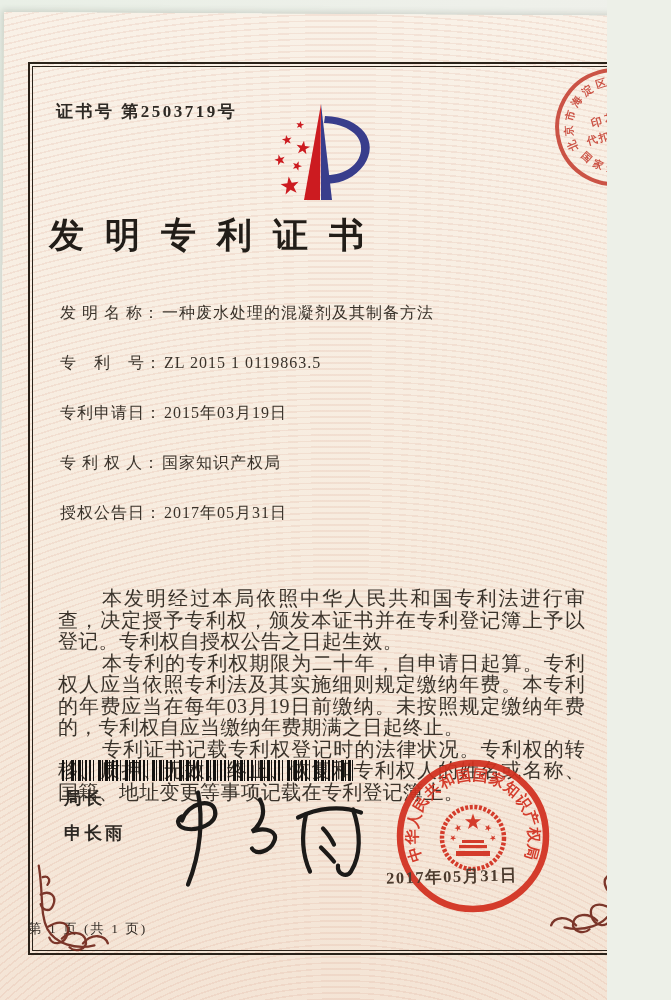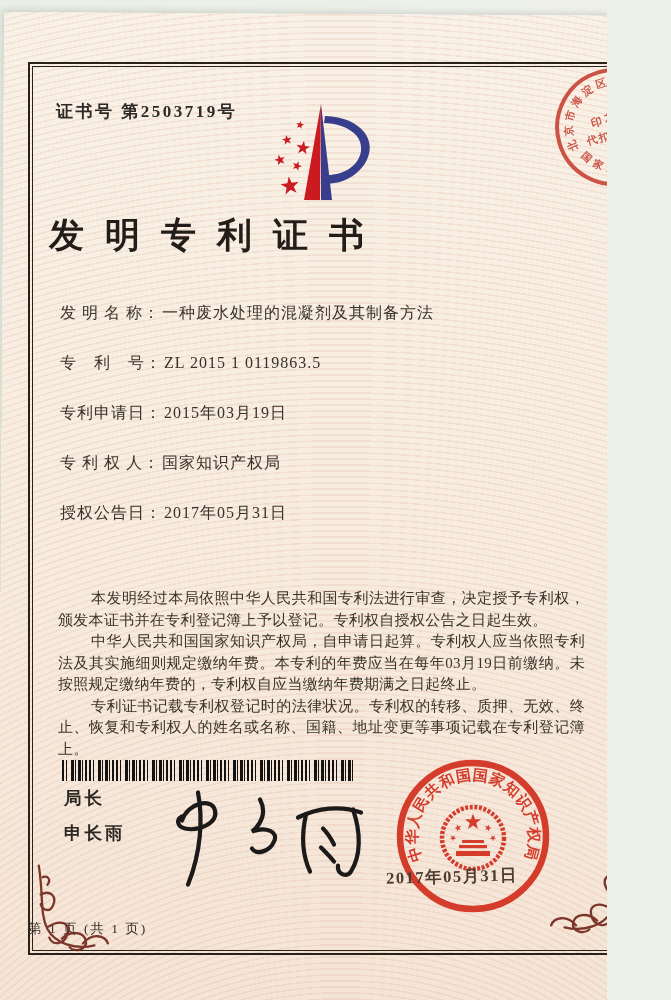--- a/index.html
+++ b/index.html
@@ -15,21 +15,21 @@
     box-shadow:-2px -2px 6px rgba(60,70,55,.18);
   }
   .frame { position:absolute; left:28px; top:62px; width:597px; height:893px; border:2.5px solid #2a2219; }
   .frame-inner { position:absolute; inset:2px; border:1.5px solid #2a2219; }
   .cert-no { position:absolute; left:56px; top:100px; font-size:17px; letter-spacing:2.5px; color:#2e2a25; font-weight:600; }
   .logo { position:absolute; left:266px; top:96px; width:122px; height:114px; }
   .title { position:absolute; left:28px; top:212px; width:597px; text-align:left; font-size:35px; font-weight:700; letter-spacing:21px; padding-left:21px; color:#221d18; }
   .fields { position:absolute; left:60px; top:303px; }
   .field-row { height:50px; font-size:16px; letter-spacing:1px; color:#39322a; white-space:nowrap; }
   .field-value { margin-left:2px;margin-top:24px; }
-  .body-text { position:absolute; left:58px; top:588px; width:527px; font-size:15px; line-height:21.5px; color:#3a332b; letter-spacing:.3px; text-align:justify; }
+  .body-text { position:absolute; left:58px; top:588px; width:527px; font-size:20px; line-height:21.5px; color:#3a332b; letter-spacing:.3px; text-align:justify; }
   .body-text p { text-indent:2.2em; }
   .barcode { position:absolute; left:62px; top:760px; width:292px; height:21px;
     background:repeating-linear-gradient(90deg,
       #141210 0 2px, rgba(0,0,0,0) 2px 4px,
       #141210 4px 5px, rgba(0,0,0,0) 5px 9px,
       #141210 9px 12px, rgba(0,0,0,0) 12px 13px,
       #141210 13px 14px, rgba(0,0,0,0) 14px 16px,
       #141210 16px 19px, rgba(0,0,0,0) 19px 20px,
       #141210 20px 21px, rgba(0,0,0,0) 21px 23px,
       #141210 23px 25px, rgba(0,0,0,0) 25px 27px);
@@ -117,21 +117,21 @@
   <div class="fields">
     <div class="field-row"><span>发 明 名 称：</span><span class="field-value">一种废水处理的混凝剂及其制备方法</span></div>
     <div class="field-row"><span>专　利　号：</span><span class="field-value">ZL 2015 1 0119863.5</span></div>
     <div class="field-row"><span>专利申请日：</span><span class="field-value">2015年03月19日</span></div>
     <div class="field-row"><span>专 利 权 人：</span><span class="field-value">国家知识产权局</span></div>
     <div class="field-row"><span>授权公告日：</span><span class="field-value">2017年05月31日</span></div>
   </div>
 
   <div class="body-text">
     <p>本发明经过本局依照中华人民共和国专利法进行审查，决定授予专利权，颁发本证书并在专利登记簿上予以登记。专利权自授权公告之日起生效。</p>
-    <p>中华人民共和国国家知识产权局，自申请日起算。专利权人应当依照专利法及其实施细则规定缴纳年费。本专利的年费应当在每年03月19日前缴纳。未按照规定缴纳年费的，专利权自应当缴纳年费期满之日起终止。</p>
+    <p>本专利的专利权期限为二十年，自申请日起算。专利权人应当依照专利法及其实施细则规定缴纳年费。本专利的年费应当在每年03月19日前缴纳。未按照规定缴纳年费的，专利权自应当缴纳年费期满之日起终止。</p>
     <p>专利证书记载专利权登记时的法律状况。专利权的转移、质押、无效、终止、恢复和专利权人的姓名或名称、国籍、地址变更等事项记载在专利登记簿上。</p>
   </div>
 
   <div class="barcode"></div>
 
   <div class="director">
     <div>局长</div>
     <div>申长雨</div>
   </div>
 

